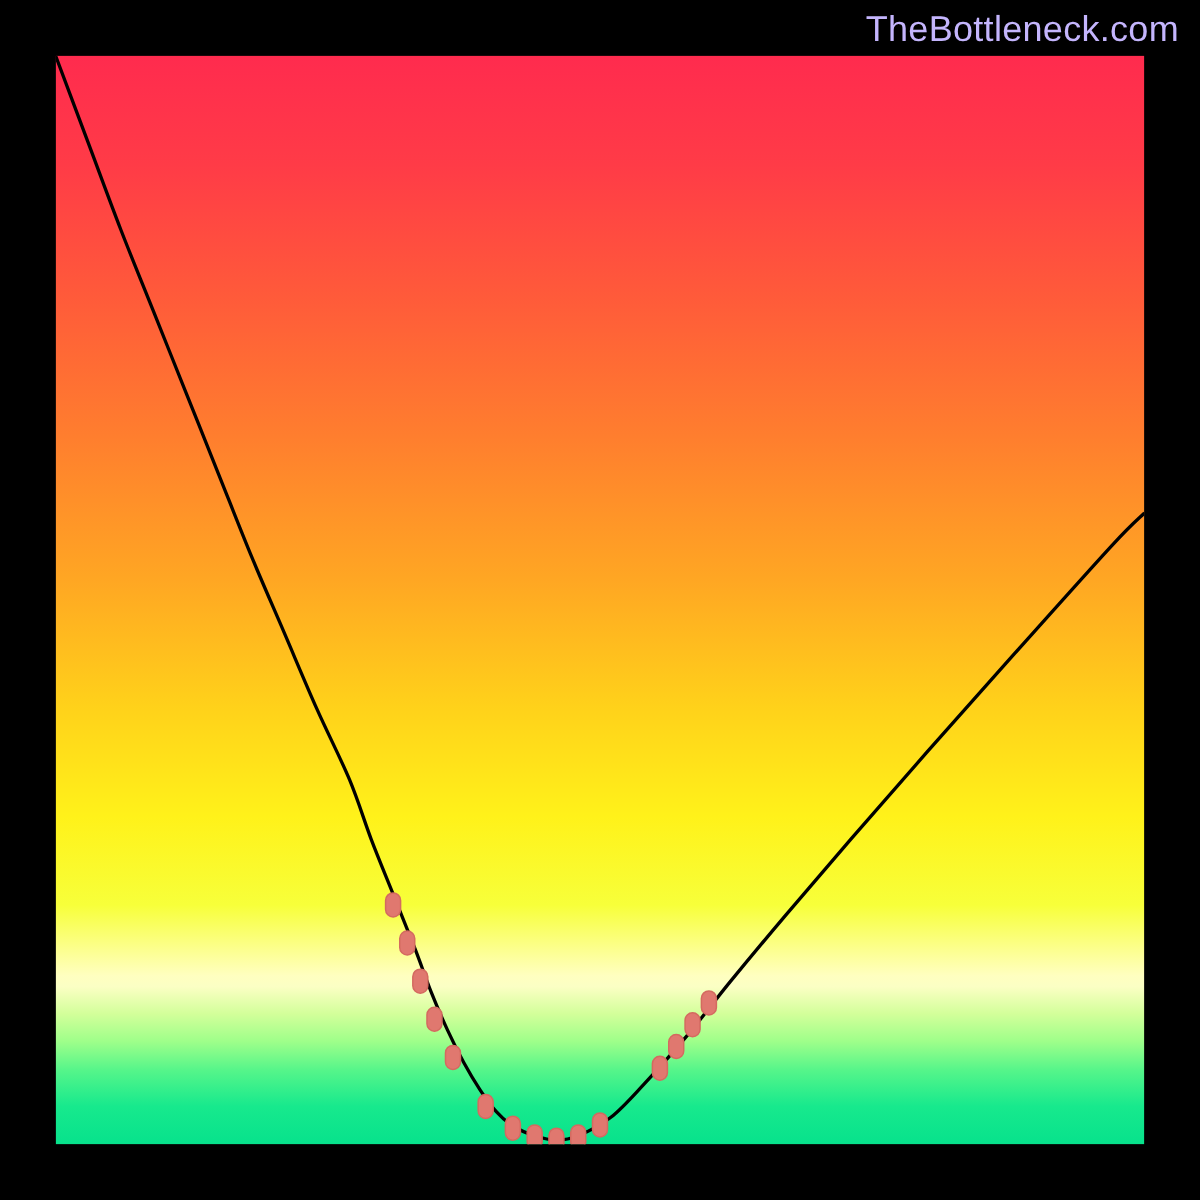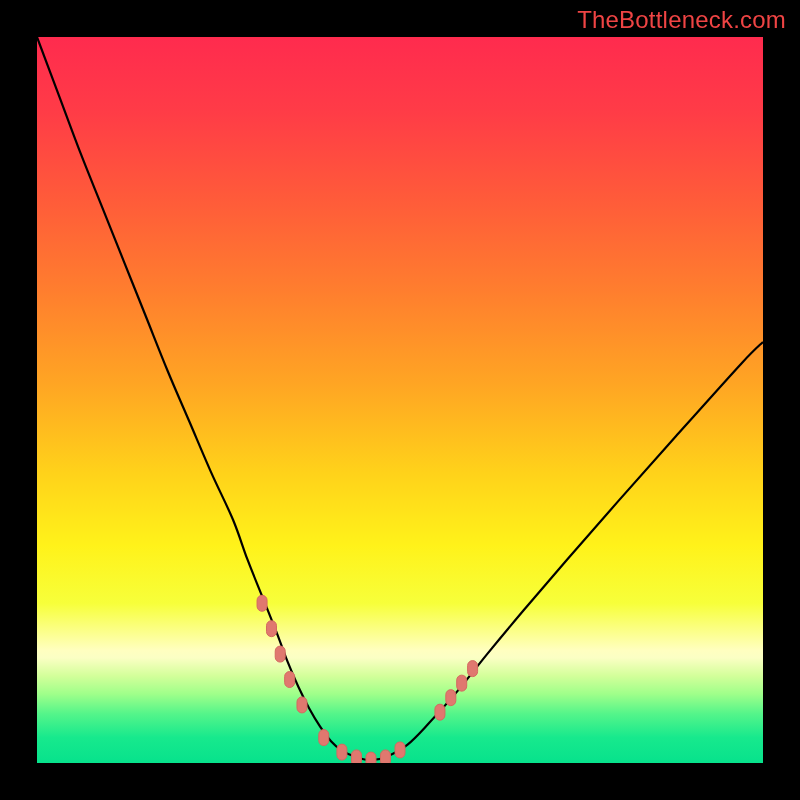--- a/index.html
+++ b/index.html
@@ -28,21 +28,21 @@
     overflow: hidden;
   }
   .gradient {
     position: absolute;
     left: 0; top: 0; right: 0; bottom: 0;
   }
   .watermark {
     position: absolute;
     top: 6px;
     right: 14px;
-    color: #ef4444;
+    color: #c4b5fd;
     font-size: 24px;
     font-weight: 500;
     letter-spacing: 0.2px;
     user-select: none;
   }
   svg.curve {
     position: absolute;
     left: 0; top: 0;
   }
 </style>

